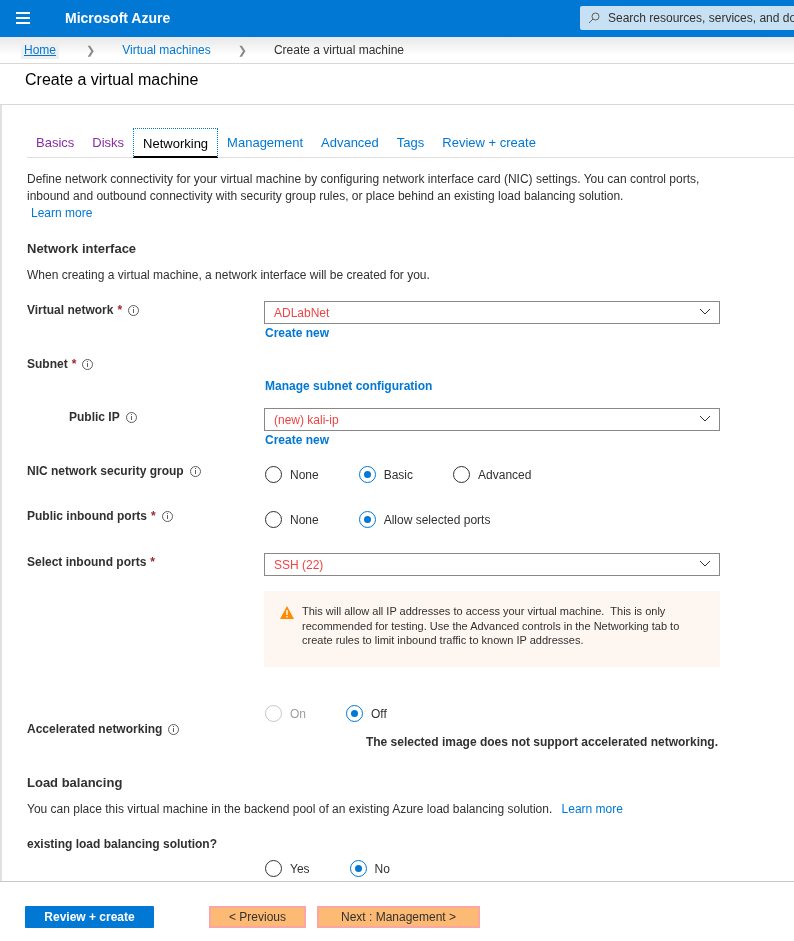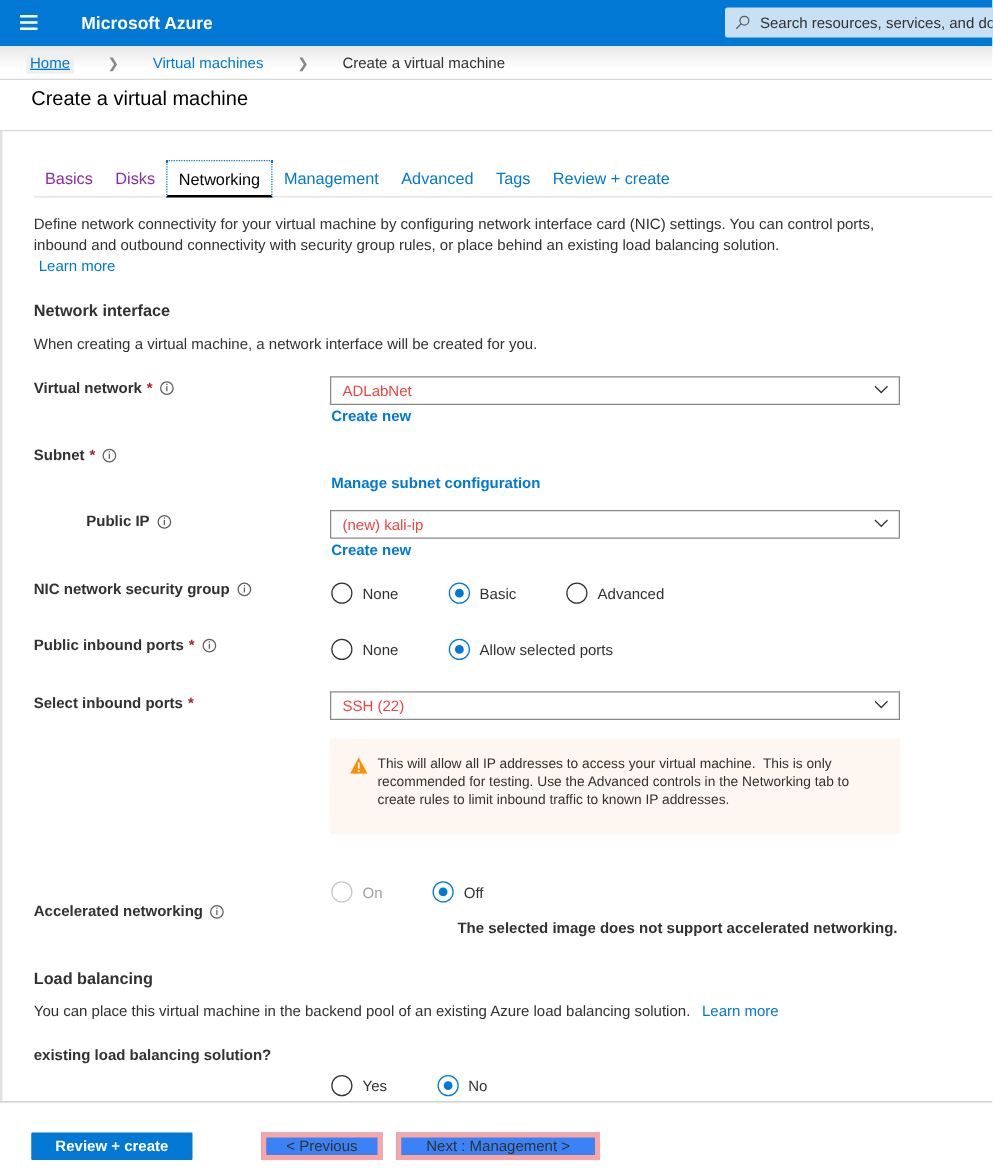--- a/index.html
+++ b/index.html
@@ -60,21 +60,21 @@
     .warning { position: absolute; left: 262px; top: 486px; width: 456px; height: 76px; background: #fdf6f1; padding: 13px 10px 0 38px; font-size: 11px; line-height: 14.5px; color: #323130; }
     .warning svg { position: absolute; left: 16px; top: 15px; width: 14px; height: 13px; }
     .warning b { font-weight: normal; text-align: right; }
 
     .note { position: absolute; right: 76px; top: 630px; font-size: 12px; font-weight: bold; color: #323130; }
 
     .lb-link { color: #0078d4; margin-left: 6px; cursor: pointer; }
 
     .footer { position: absolute; left: 0; top: 881px; width: 794px; height: 60px; border-top: 1px solid #c8c8c8; }
     .btn-primary { position: absolute; left: 25px; top: 24px; width: 129px; height: 22px; background: #0078d4; color: #fff; font-size: 12px; font-weight: bold; border: none; border-radius: 1px; display: flex; align-items: center; justify-content: center; cursor: pointer; }
-    .btn { position: absolute; top: 24px; height: 22px; background: #3b82f6; border: 4px solid #fca5a5; color: #323130; font-size: 12px; display: flex; align-items: center; justify-content: center; cursor: pointer; }
+    .btn { position: absolute; top: 24px; height: 22px; background: #fdba74; border: 2px solid #fca5a5; color: #323130; font-size: 12px; display: flex; align-items: center; justify-content: center; cursor: pointer; }
   </style>
 </head>
 <body>
 
 <div class="topbar">
   <div class="hamburger">
       <span></span>
       <span></span>
       <span></span>
     </div>

